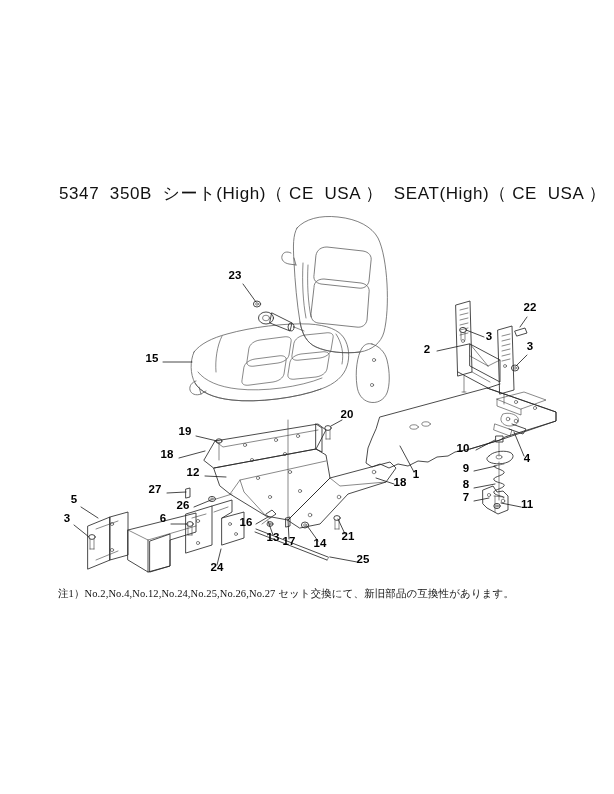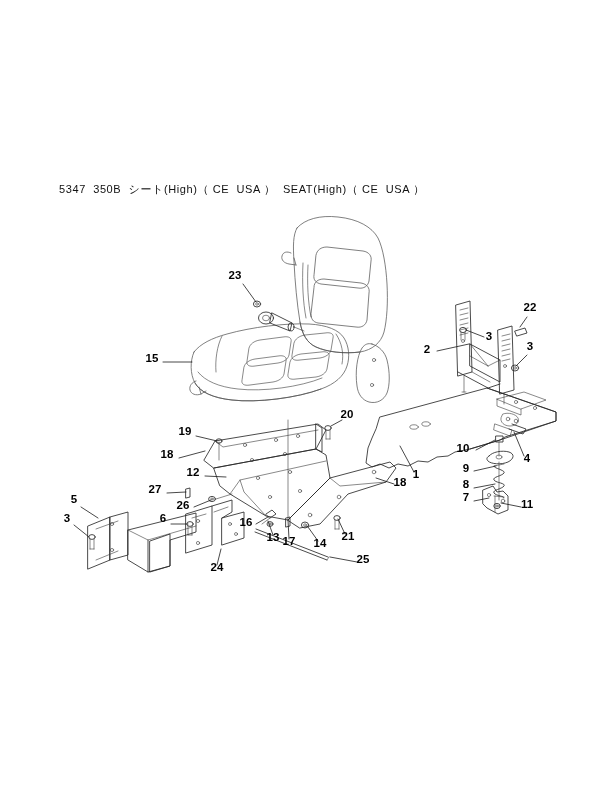--- a/index.html
+++ b/index.html
@@ -17,21 +17,21 @@
   }
   #page {
     position: absolute;
     inset: 0;
     background: #ffffff;
   }
   .title-line {
     position: absolute;
     left: 59px;
     top: 182px;
-    font-size: 11px;
+    font-size: 17px;
     letter-spacing: 0.6px;
     white-space: pre;
     color: #111111;
   }
   .footnote {
     position: absolute;
     left: 58px;
     top: 587px;
     font-size: 10.5px;
     letter-spacing: 0.1px;
@@ -397,14 +397,15 @@
       <text class="callout" x="530" y="311" text-anchor="middle">22</text>
       <text class="callout" x="235" y="279" text-anchor="middle">23</text>
       <text class="callout" x="217" y="571" text-anchor="middle">24</text>
       <text class="callout" x="363" y="563" text-anchor="middle">25</text>
       <text class="callout" x="183" y="509" text-anchor="middle">26</text>
       <text class="callout" x="155" y="493" text-anchor="middle">27</text>
     </g>
 
   </svg>
 
+  <div class="footnote">注1）No.2,No.4,No.12,No.24,No.25,No.26,No.27 セット交換にて、新旧部品の互換性があります。</div>
 
 </div>
 
 </body></html>

